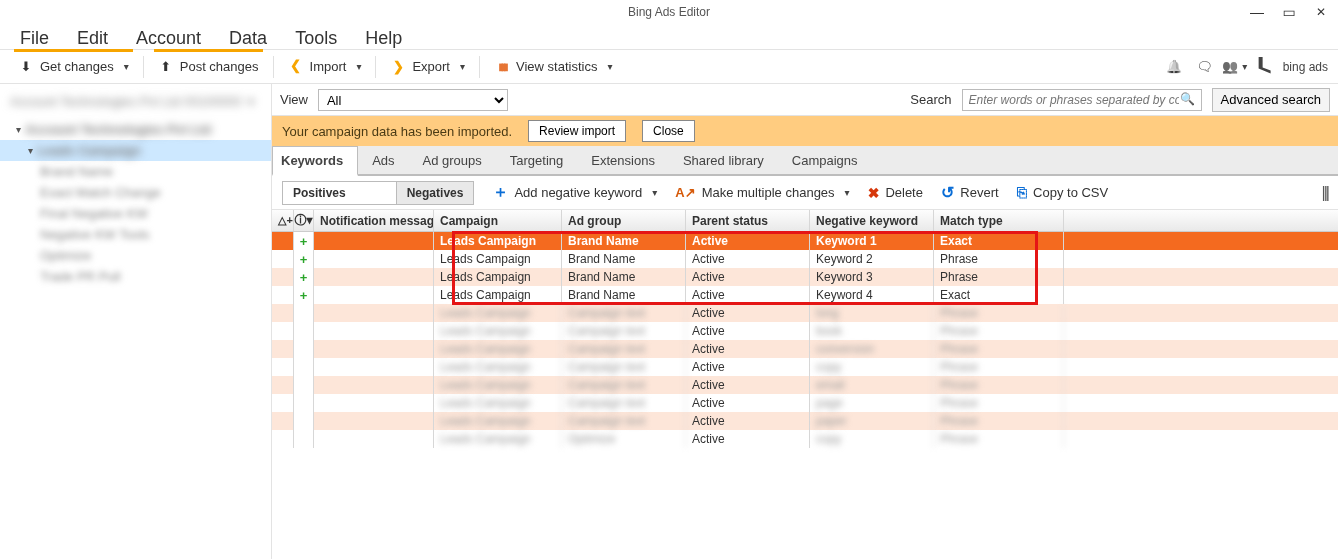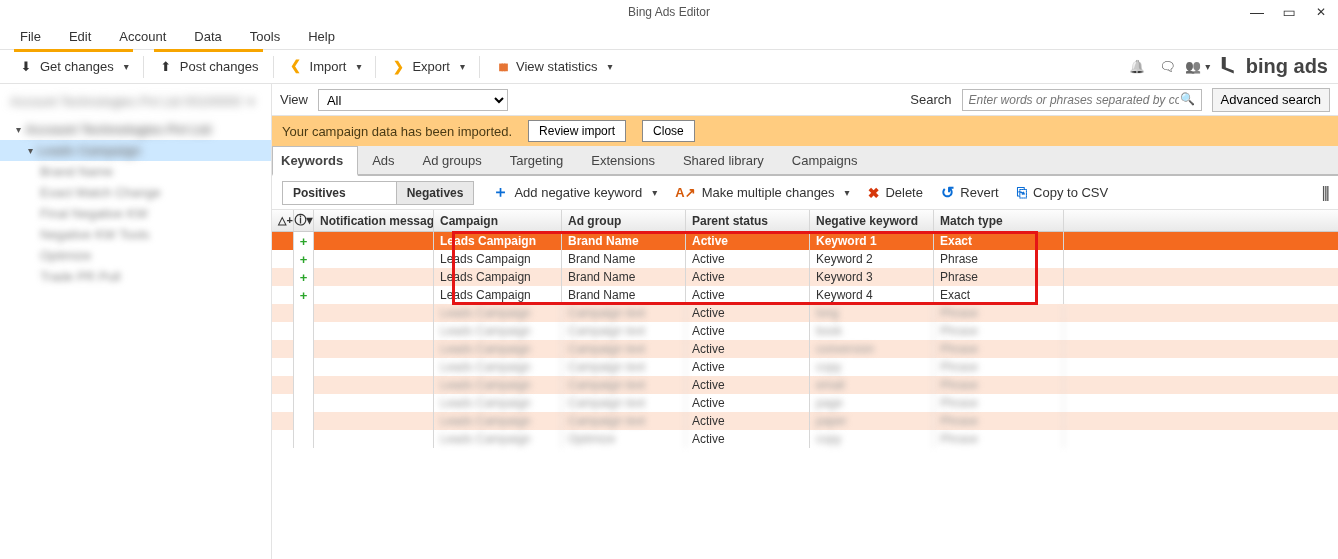--- a/index.html
+++ b/index.html
@@ -5,42 +5,42 @@
 * { box-sizing: border-box; margin: 0; padding: 0; font-family: "Segoe UI", Tahoma, sans-serif; }
 body { width: 1338px; height: 559px; overflow: hidden; background: #fff; font-size: 13px; color: #333; }
 
 
 .titlebar { height: 24px; display: flex; align-items: center; justify-content: center; position: relative; background:#fff; }
 .titlebar .title { font-size: 12px; color: #555; }
 .titlebar .winctrl { position: absolute; right: 0; top: 0; display: flex; gap: 14px; padding-right: 8px; height:24px; align-items:center; color:#333; }
 .titlebar .winctrl span { font-size: 14px; display:inline-block; width:18px; text-align:center; }
 
 
-.menubar { height: 26px; display: flex; align-items: center; padding: 0 6px; border-bottom: 1px solid #e3e3e3; font-size:13px; }
+.menubar { height: 26px; display: flex; padding: 0 6px; border-bottom: 1px solid #e3e3e3; font-size:18px; }
 .menubar .item { padding: 4px 14px; }
 
 
 .toolbar { height: 34px; display: flex; align-items: center; padding: 0 8px; border-bottom: 1px solid #e3e3e3; position:relative;text-align:center; }
 .toolbar .tb-btn { display: flex; align-items: center; gap: 6px; padding: 4px 10px; font-size: 13px; height: 28px; }
 .toolbar .sep { width: 1px; height: 22px; background: #e0e0e0; margin: 0 4px; }
 .toolbar .accent-top { position:relative; }
 .toolbar .accent-top::before { content:""; position:absolute; top:-4px; left:6px; right:6px; height:3px; background:#f7a500; }
 .toolbar .right { position: absolute; right: 10px; display: flex; align-items: center; gap: 14px; }
 .dropdown-caret::after { content:"▾"; font-size:10px; margin-left:4px; color:#444; }
 
 .ico { width:16px; height:16px; display:inline-flex; align-items:center; justify-content:center; }
 .ico-dl::before { content:"⬇"; color:#333; }
 .ico-ul::before { content:"⬆"; color:#333; }
 .ico-imp::before { content:"❯"; color:#f7a500; font-weight:bold; transform:rotate(180deg) translateY(-1px); display:inline-block; }
 .ico-exp::before { content:"❯"; color:#f7a500; font-weight:bold; }
 .ico-bar::before { content:"▮▮▮"; color:#e67535; letter-spacing:-3px; font-size:10px;}
 .ico-bell::before { content:"🔔"; filter:grayscale(1); }
 .ico-chat::before { content:"🗨"; }
 .ico-ppl::before { content:"👥"; filter:grayscale(1); }
-.bing-logo { font-size:20px; font-weight:700; color:#444; display:flex; align-items:center; gap:4px;}
+.bing-logo { font-size:12px; font-weight:400; color:#444; display:flex; align-items:center; gap:4px;}
 .bing-logo .b { width:20px; height:20px; background:#444; clip-path: polygon(10% 0,30% 0,30% 55%,70% 70%,70% 85%,10% 60%); display:inline-block; margin-right:2px;}
 
 
 .content { display:flex; height: calc(100% - 24px - 26px - 34px); }
 .sidebar { width: 272px; border-right:1px solid #e3e3e3; padding-top:6px; }
 .sidebar .account-row { padding:4px 10px; font-size:13px; color:#888; display:flex; align-items:center; gap:6px;}
 .tree { padding-top:6px; font-size:13px;}
 .tree .node { padding:3px 4px 3px 16px; display:flex; align-items:center; gap:4px; color:#888;}
 .tree .selected { background:#cde8ff; }
 .tree .sub { padding-left: 40px; }

